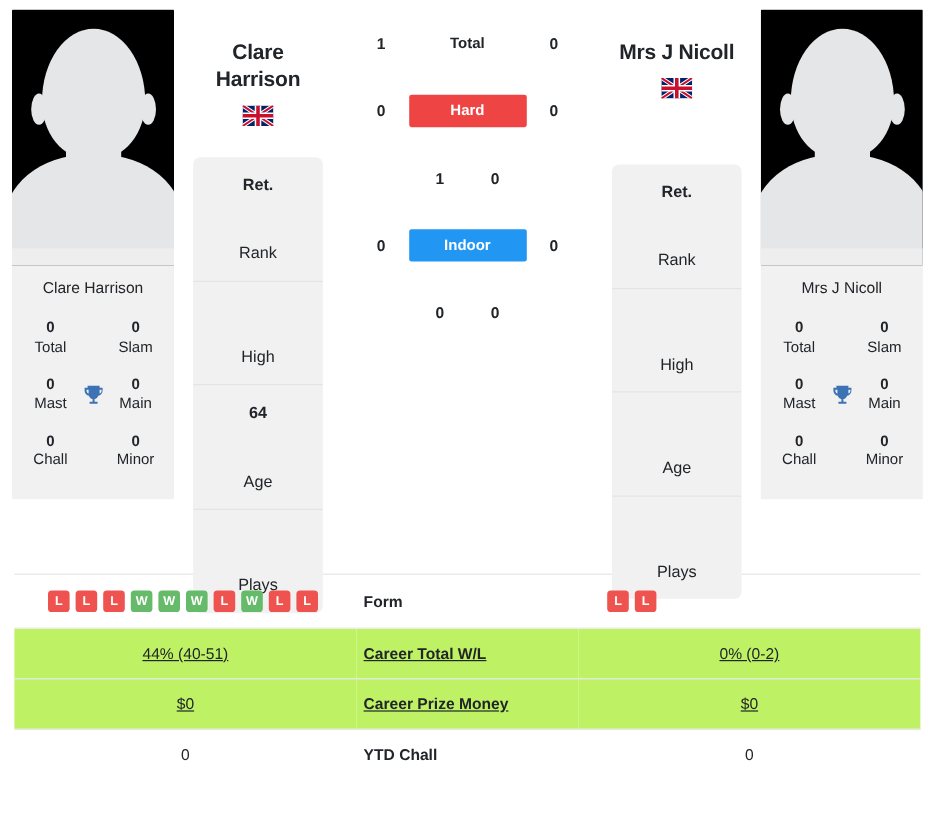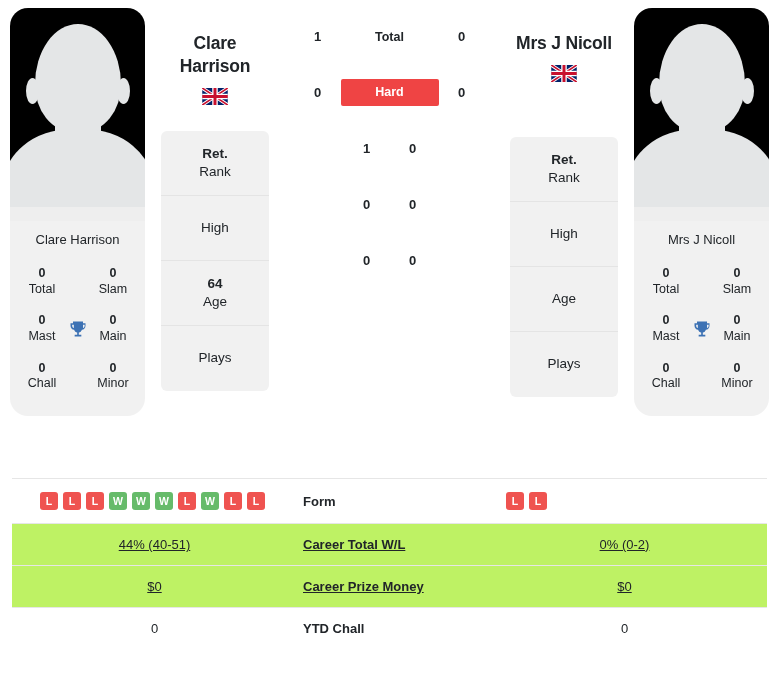--- a/index.html
+++ b/index.html
@@ -23,21 +23,21 @@
   }
 
   .player-photo-col {
     width: 155px;
     flex: 0 0 155px;
     padding: 0 10px;
   }
 
   .photo-card {
     background: #f1f1f1;
-    border-radius: 18px;
+    border-radius: 1px;
     overflow: hidden;
   }
 
   .photo {
     width: 100%;
     height: 213px;
     background: #000000;
     position: relative;
     overflow: hidden;
   }
@@ -163,20 +163,21 @@
 
   .info-row {
     border-bottom: 1px solid #e4e4e4;
     text-align: center;
     padding: 14px 4px;
     line-height: 1.3;
     min-height: 65px;
     display: flex;
     flex-direction: column;
     justify-content: center;
+    gap: 40px;
   }
   .info-row:last-child { border-bottom: none; }
   .info-val {
     display: block;
     font-size: 13.5px;
     font-weight: bold;
     color: #212529;
   }
   .info-lbl {
     display: block;
@@ -361,20 +362,23 @@
           <span class="surface-badge" style="background:#ef4444">Hard</span>
         </div>
         <div class="h2h-score">0</div>
       </div>
       <div class="h2h-row">
         <div class="h2h-score">1</div>
         <div class="h2h-score">0</div>
       </div>
       <div class="h2h-row">
         <div class="h2h-score">0</div>
+        <div class="h2h-mid">
+          <span class="surface-badge" style="background:#2196f3">Indoor</span>
+        </div>
         <div class="h2h-score">0</div>
       </div>
       <div class="h2h-row">
         <div class="h2h-score">0</div>
         <div class="h2h-score">0</div>
       </div>
     </div>
 
     <div class="player-info-col">
       <div class="big-name right-name">

